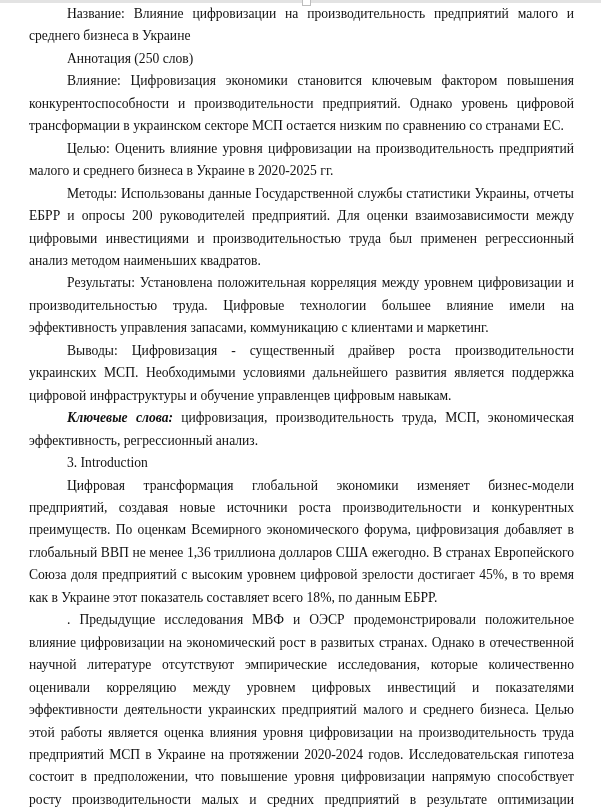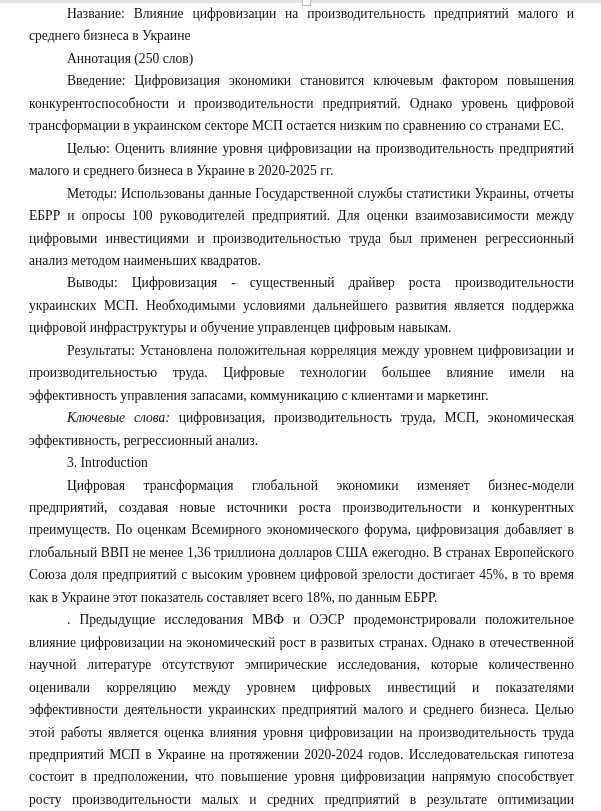--- a/index.html
+++ b/index.html
@@ -4,48 +4,48 @@
 <style>
   html, body { margin:0; padding:0; background:#ffffff; }
   body { width:601px; height:811px; overflow:hidden; position:relative; }
   .topbar { position:absolute; left:0; top:0; width:601px; height:3px; background:#e3e3e3; }
   .topmark { position:absolute; left:302px; top:0; width:7px; height:5px; border:1px solid #bdbdbd; border-top:none; background:#fff; }
   .page { position:absolute; left:29px; top:3px; width:545px;
           font-family:"Liberation Serif", "DejaVu Serif", serif; font-size:13.6px; color:#111;
           line-height:22.45px; }
   .p { margin:0; text-align:justify; text-indent:38px; }
   .b { font-weight:normal; }
-  .bi { font-weight:normal; font-style:italic; }
+  .bi { font-weight:bold; font-style:italic; }
 </style>
 </head>
 <body>
 
 <div class="topbar"></div>
 <div class="topmark"></div>
 
 <div class="page">
   <p class="p">
     <span>Название</span><span class="b">: Влияние цифровизации на производительность предприятий малого и среднего бизнеса в Украине</span>
   </p>
   <p class="p">Аннотация (250 слов)</p>
 
   <p class="p">
-    <span class="b">Введение:</span><span> Цифровизация экономики становится ключевым фактором повышения конкурентоспособности и производительности предприятий. Однако уровень цифровой трансформации в украинском секторе МСП остается низким по сравнению со странами ЕС.</span>
+    <span class="b">Влияние:</span><span> Цифровизация экономики становится ключевым фактором повышения конкурентоспособности и производительности предприятий. Однако уровень цифровой трансформации в украинском секторе МСП остается низким по сравнению со странами ЕС.</span>
   </p>
   <p class="p">
     <span class="b">Целью:</span><span> Оценить влияние уровня цифровизации на производительность предприятий малого и среднего бизнеса в Украине в 2020-2025 гг.</span>
   </p>
   <p class="p">
-    <span class="b">Методы:</span><span> Использованы данные Государственной службы статистики Украины, отчеты ЕБРР и опросы 100 руководителей предприятий. Для оценки взаимозависимости между цифровыми инвестициями и производительностью труда был применен регрессионный анализ методом наименьших квадратов.</span>
+    <span class="b">Методы:</span><span> Использованы данные Государственной службы статистики Украины, отчеты ЕБРР и опросы 200 руководителей предприятий. Для оценки взаимозависимости между цифровыми инвестициями и производительностью труда был применен регрессионный анализ методом наименьших квадратов.</span>
+  </p>
+  <p class="p">
+    <span class="b">Результаты:</span><span> Установлена положительная корреляция между уровнем цифровизации и производительностью труда. Цифровые технологии большее влияние имели на эффективность управления запасами, коммуникацию с клиентами и маркетинг.</span>
   </p>
   <p class="p">
     <span class="b">Выводы:</span><span> Цифровизация - существенный драйвер роста производительности украинских МСП. Необходимыми условиями дальнейшего развития является поддержка цифровой инфраструктуры и обучение управленцев цифровым навыкам.</span>
-  </p>
-  <p class="p">
-    <span class="b">Результаты:</span><span> Установлена положительная корреляция между уровнем цифровизации и производительностью труда. Цифровые технологии большее влияние имели на эффективность управления запасами, коммуникацию с клиентами и маркетинг.</span>
   </p>
   <p class="p">
     <span class="bi">Ключевые слова:</span><span> цифровизация, производительность труда, МСП, экономическая эффективность, регрессионный анализ.</span>
   </p>
   <p class="p b">3. Introduction</p>
   <p class="p">Цифровая трансформация глобальной экономики изменяет бизнес-модели предприятий, создавая новые источники роста производительности и конкурентных преимуществ. По оценкам Всемирного экономического форума, цифровизация добавляет в глобальный ВВП не менее 1,36 триллиона долларов США ежегодно. В странах Европейского Союза доля предприятий с высоким уровнем цифровой зрелости достигает 45%, в то время как в Украине этот показатель составляет всего 18%, по данным ЕБРР.</p>
   <p class="p">. Предыдущие исследования МВФ и ОЭСР продемонстрировали положительное влияние цифровизации на экономический рост в развитых странах. Однако в отечественной научной литературе отсутствуют эмпирические исследования, которые количественно оценивали корреляцию между уровнем цифровых инвестиций и показателями эффективности деятельности украинских предприятий малого и среднего бизнеса. Целью этой работы является оценка влияния уровня цифровизации на производительность труда предприятий МСП в Украине на протяжении 2020-2024 годов. Исследовательская гипотеза состоит в предположении, что повышение уровня цифровизации напрямую способствует росту производительности малых и средних предприятий в результате оптимизации операционных процессов и улучшения качества управленческих решений.</p>
 </div>
 
 </body></html>

